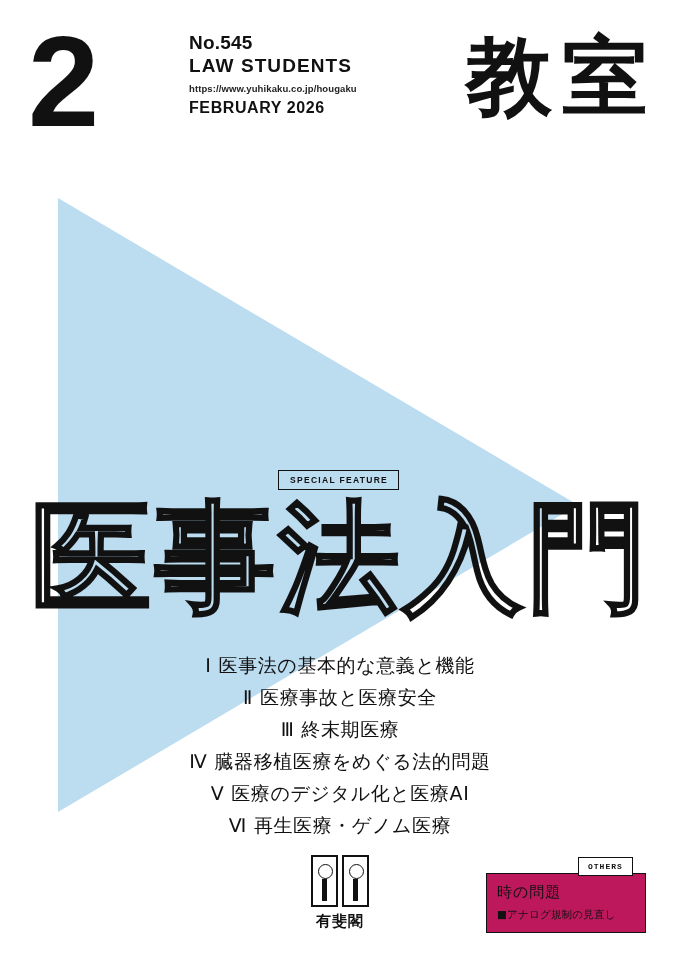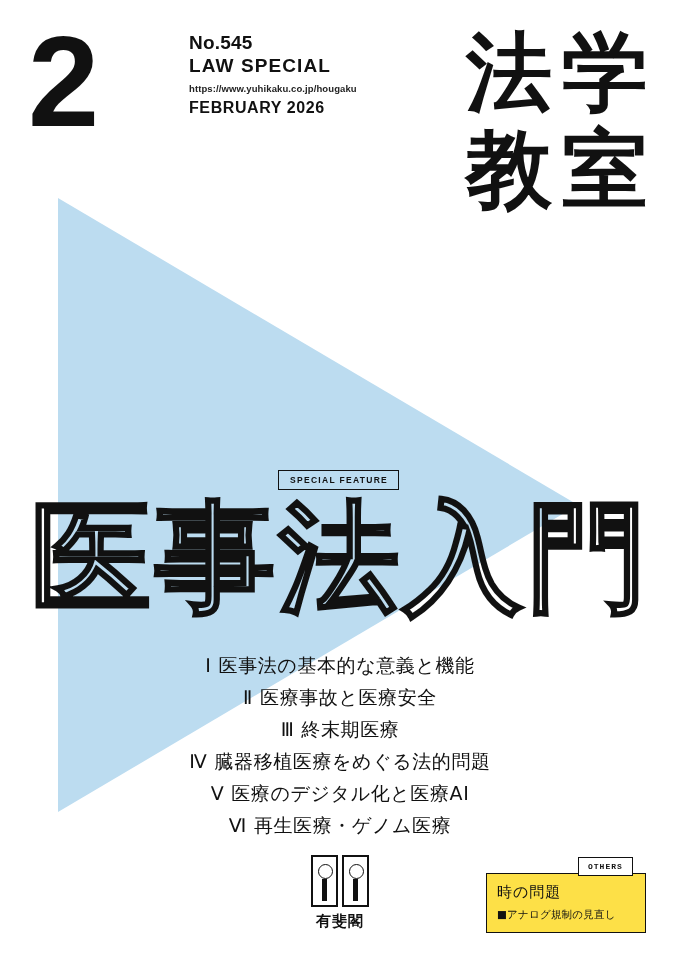--- a/index.html
+++ b/index.html
@@ -211,21 +211,21 @@
 
   
   .others-box {
     position: absolute;
     left: 486px;
     top: 873px;
     width: 160px;
     border: 1.5px solid #111;
     padding: 9px 10px 10px 10px;
     box-sizing: border-box;
-    background: #fde047;
+    background: #be185d;
   }
   .others-tag {
     position: absolute;
     left: 578px;
     top: 857px;
     border: 1.5px solid #111;
     background: #fff;
     padding: 4px 9px;
     font-size: 8px;
     font-weight: bold;
@@ -252,27 +252,26 @@
 <body>
 
 <div class="cover">
 
   <div class="triangle"></div>
 
   <div class="issue-number">2</div>
 
   <div class="masthead">
     <div class="no">No.545</div>
-    <div class="mag-for">LAW SPECIAL</div>
+    <div class="mag-for">LAW STUDENTS</div>
     <div class="url">https://www.yuhikaku.co.jp/hougaku</div>
     <div class="date">FEBRUARY 2026</div>
   </div>
 
   <div class="jp-title">
-    <div class="line">法学</div>
     <div class="line second">教室</div>
   </div>
 
   <div class="sf-tag">SPECIAL FEATURE</div>
 
   <div class="feature-title">医事法入門</div>
 
   <div class="contents">
     <div class="item">
       <span class="num">Ⅰ</span><span>医事法の基本的な意義と機能</span>

